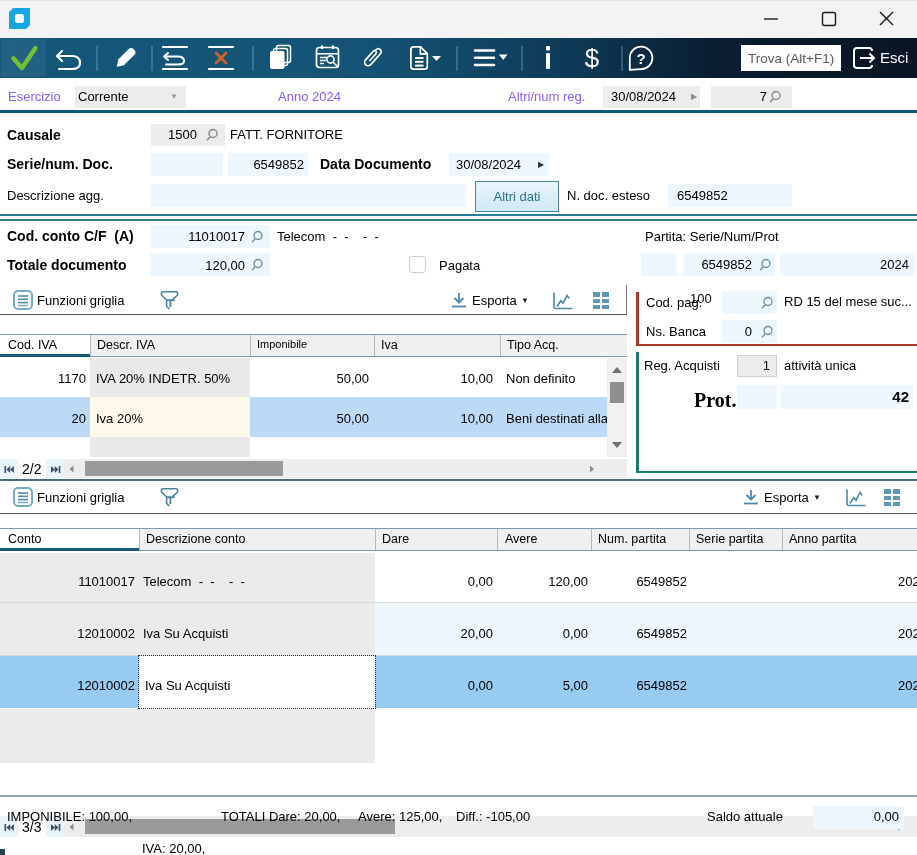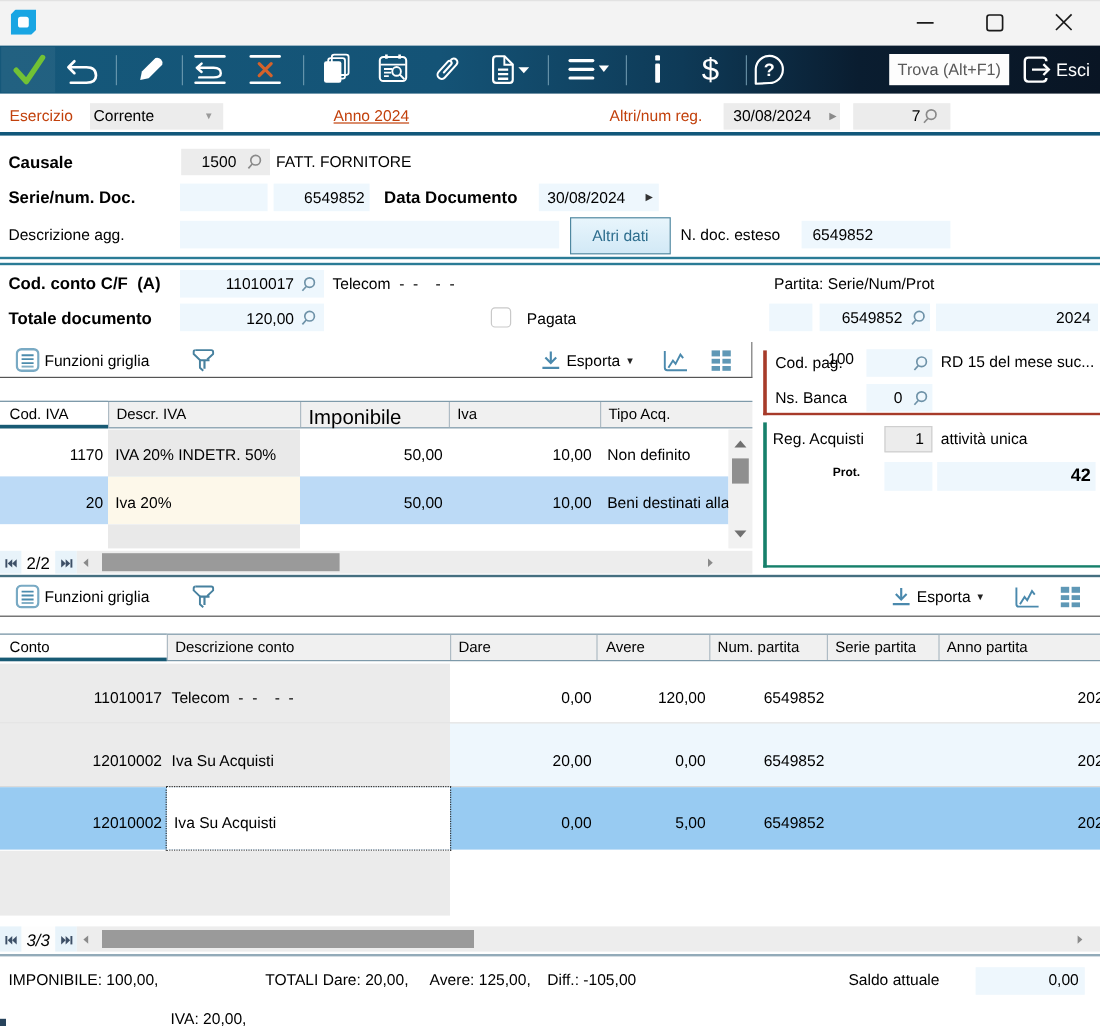--- a/index.html
+++ b/index.html
@@ -2,21 +2,21 @@
 <html><head><meta charset="utf-8">
 <style>
   * { margin:0; padding:0; box-sizing:border-box; }
   html,body { width:917px; height:855px; background:#fff; overflow:hidden; }
   body { font-family:"Liberation Sans", sans-serif; font-size:13px; color:#000; }
   #win { position:relative; width:917px; height:855px; background:#fff; overflow:hidden; }
   .abs { position:absolute; }
   .lbl { position:absolute; white-space:nowrap; }
   .b { font-weight:bold; }
   .fl { font-weight:bold; font-size:14px; }
-  .gray { color:#c2410c; }
+  .gray { color:#8b5cf6; }
   .inp { position:absolute; background:#eef7fd; }
   .ginp { position:absolute; background:#ececec; }
   svg { display:block; }
 </style></head>
 <body>
 <div id="win">
 
 <div class="abs" style="left:0;top:0;width:917px;height:38px;background:#f3f3f3;border-top:1px solid #e2e2e2;"></div>
 <svg class="abs" style="left:9px;top:8px;" width="21" height="21" viewBox="0 0 21 21">
   <polygon points="4,0 21,0 21,17 17,21 0,21 0,4" fill="#18a5e3"></polygon>
@@ -126,21 +126,21 @@
     <line x1="860" y1="20" x2="874" y2="20"></line>
     <path d="M869.5 15.5 L874 20 L869.5 24.5"></path>
   </g>
   <text x="880" y="25" font-family="Liberation Sans, sans-serif" font-size="15" fill="#fff">Esci</text>
 </svg>
 
 <div class="lbl gray" style="left:8px;top:89px;">Esercizio</div>
 <div class="ginp" style="left:75px;top:86px;width:111px;height:22px;"></div>
 <div class="lbl" style="left:78px;top:89px;">Corrente</div>
 <div class="lbl" style="left:170px;top:92px;color:#9a9a9a;font-size:8px;">▼</div>
-<div class="lbl gray" style="left:278px;top:89px;text-decoration:underline;">Anno 2024</div>
+<div class="lbl gray" style="left:278px;top:89px;">Anno 2024</div>
 <div class="lbl gray" style="left:508px;top:89px;">Altri/num reg.</div>
 <div class="ginp" style="left:603px;top:86px;width:97px;height:22px;"></div>
 <div class="lbl" style="left:611px;top:89px;">30/08/2024</div>
 <div class="lbl" style="left:691px;top:92px;color:#8a8a8a;font-size:8px;">▶</div>
 <div class="ginp" style="left:711px;top:86px;width:81px;height:22px;"></div>
 <div class="lbl" style="left:711px;top:89px;width:56px;text-align:right;">7</div>
 <div class="abs" style="left:0;top:110px;width:917px;height:3px;background:#11577a;"></div>
 
 <div class="lbl fl" style="left:7px;top:127px;">Causale</div>
 <div class="ginp" style="left:151px;top:124px;width:74px;height:22px;"></div>
@@ -198,32 +198,32 @@
 <div class="lbl" style="left:784px;top:294px;">RD 15 del mese suc...</div>
 <div class="lbl" style="left:646px;top:324px;">Ns. Banca</div>
 <div class="inp" style="left:722px;top:320px;width:55px;height:23px;"></div>
 <div class="lbl" style="left:690px;top:324px;width:62px;text-align:right;">0</div>
 
 <div class="abs" style="left:636px;top:352px;width:281px;height:121px;border-left:3px solid #17806b;border-bottom:2px solid #17806b;"></div>
 <div class="lbl" style="left:644px;top:358px;">Reg. Acquisti</div>
 <div class="abs" style="left:737px;top:355px;width:40px;height:22px;background:#ececec;border:1px solid #cfcfcf;"></div>
 <div class="lbl" style="left:737px;top:358px;width:33px;text-align:right;">1</div>
 <div class="lbl" style="left:784px;top:358px;">attività unica</div>
-<div class="lbl b" style="left:694px;top:389px;font-size:10px;">Prot.</div>
+<div class="lbl b" style="left:694px;top:389px;font-size:20px;font-family:Liberation Serif, serif;">Prot.</div>
 <div class="inp" style="left:737px;top:385px;width:40px;height:24px;"></div>
 <div class="inp" style="left:781px;top:385px;width:132px;height:24px;"></div>
 <div class="lbl b" style="left:781px;top:388px;width:128px;text-align:right;font-size:15px;padding-left:28px;">42</div>
 
 <div class="abs" id="grid1" style="left:0;top:334px;width:627px;height:123px;">
 
   <div class="abs" style="left:0;top:0;width:627px;height:23px;background:#f0f0f0;border-top:1px solid #7e9aaa;border-bottom:1px solid #7e9aaa;"></div>
   <div class="abs" style="left:0;top:0;width:90px;height:23px;background:#fff;border-top:1px solid #7e9aaa;border-bottom:3px solid #185a74;"></div>
   <div class="lbl" style="left:8px;top:4px;font-size:12.5px;">Cod. IVA</div>
   <div class="lbl" style="left:97px;top:4px;font-size:12.5px;">Descr. IVA</div>
-  <div class="lbl" style="left:257px;top:4px;font-size:17px;">Imponibile</div>
+  <div class="lbl" style="left:257px;top:4px;font-size:11px;">Imponibile</div>
   <div class="lbl" style="left:381px;top:4px;font-size:12.5px;">Iva</div>
   <div class="lbl" style="left:507px;top:4px;font-size:12.5px;">Tipo Acq.</div>
   <div class="abs" style="left:90px;top:1px;width:1px;height:21px;background:#aebbc4;"></div>
   <div class="abs" style="left:250px;top:1px;width:1px;height:21px;background:#aebbc4;"></div>
   <div class="abs" style="left:374px;top:1px;width:1px;height:21px;background:#aebbc4;"></div>
   <div class="abs" style="left:500px;top:1px;width:1px;height:21px;background:#aebbc4;"></div>
 
   <div class="abs" style="left:0;top:24px;width:607px;height:39px;background:#fff;"></div>
   <div class="abs" style="left:90px;top:24px;width:160px;height:39px;background:#e9e9e9;"></div>
   <div class="lbl" style="left:0;top:37px;width:86px;text-align:right;">1170</div>
@@ -319,21 +319,21 @@
   <div class="lbl" style="left:0;top:150px;width:135px;text-align:right;">12010002</div>
   <div class="lbl" style="left:145px;top:150px;">Iva Su Acquisti</div>
   <div class="lbl" style="left:375px;top:150px;width:118px;text-align:right;">0,00</div>
   <div class="lbl" style="left:497px;top:150px;width:91px;text-align:right;">5,00</div>
   <div class="lbl" style="left:591px;top:150px;width:96px;text-align:right;">6549852</div>
   <div class="lbl" style="left:898px;top:150px;">2024</div>
 
   <div class="abs" style="left:0;top:181px;width:375px;height:54px;background:#ebebeb;"></div>
 </div>
 
-<div class="abs" id="nav2" style="left:0;top:772px;width:828px;height:21px;font-style:italic;">
+<div class="abs" id="nav2" style="left:0;top:816px;width:828px;height:21px;">
   <div class="abs" style="left:0;top:0;width:18px;height:21px;background:#e8f3fa;"></div>
   <div class="abs" style="left:18px;top:0;width:28px;height:21px;background:#fdfdfd;"></div>
   <div class="abs" style="left:46px;top:0;width:18px;height:21px;background:#e8f3fa;"></div>
   <div class="abs" style="left:64px;top:0;width:853px;height:21px;background:#ededed;"></div>
   <svg class="abs" style="left:0;top:0;" width="917" height="21" viewBox="0 0 917 21">
     <g fill="#3d4f66">
       <rect x="4.5" y="8" width="1.6" height="7"></rect>
           <polygon points="10.2,8 10.2,15 6.4,11.5"></polygon>
           <polygon points="13.9,8 13.9,15 10.1,11.5"></polygon>
       <polygon points="51,8 51,15 54.8,11.5"></polygon>

